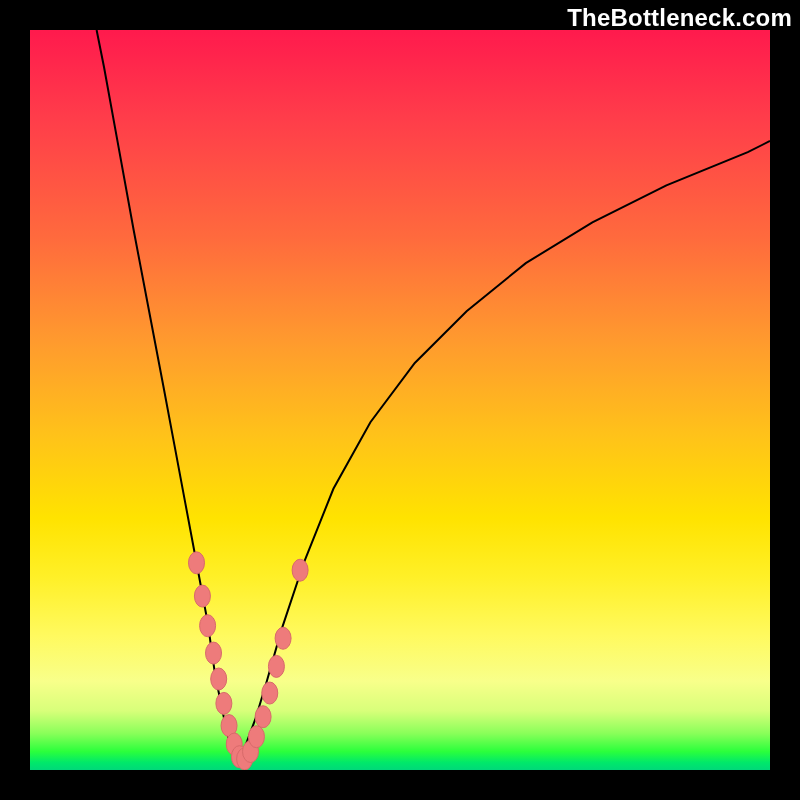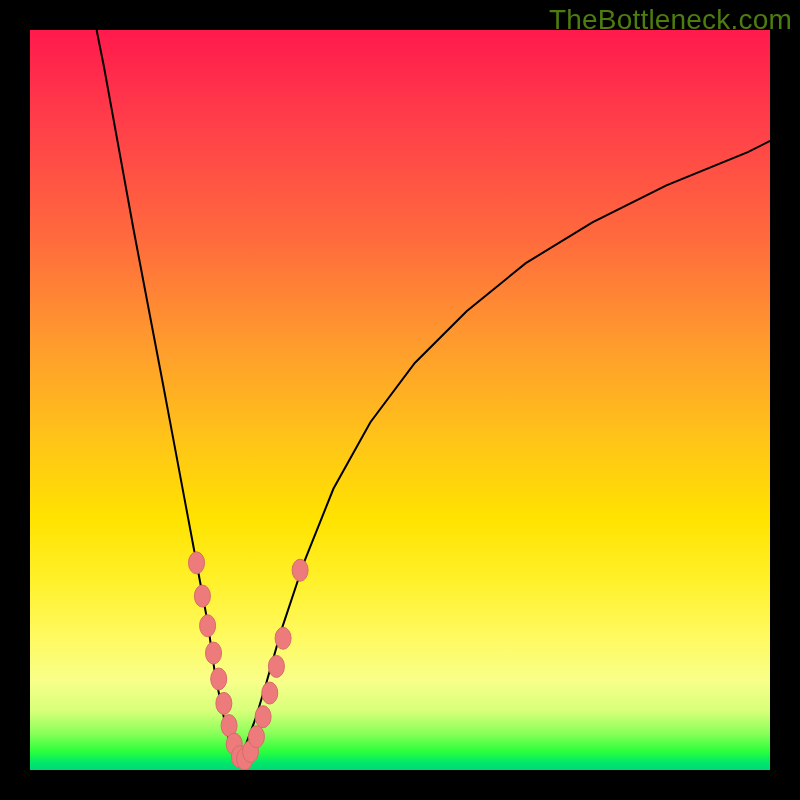--- a/index.html
+++ b/index.html
@@ -39,23 +39,23 @@
       #2bff3c 97.5%,
       #00e86a 99%,
       #00d87a 100%
     );
     overflow: hidden;
   }
   .watermark {
     position: absolute;
     top: 4px;
     right: 8px;
-    color: #4d7c0f;
-    font-size: 28px;
-    font-weight: 400;
+    color: #ffffff;
+    font-size: 24px;
+    font-weight: 700;
     letter-spacing: 0.2px;
     user-select: none;
   }
   svg.curve {
     position: absolute;
     left: 0;
     top: 0;
     width: 740px;
     height: 740px;
     overflow: visible;

